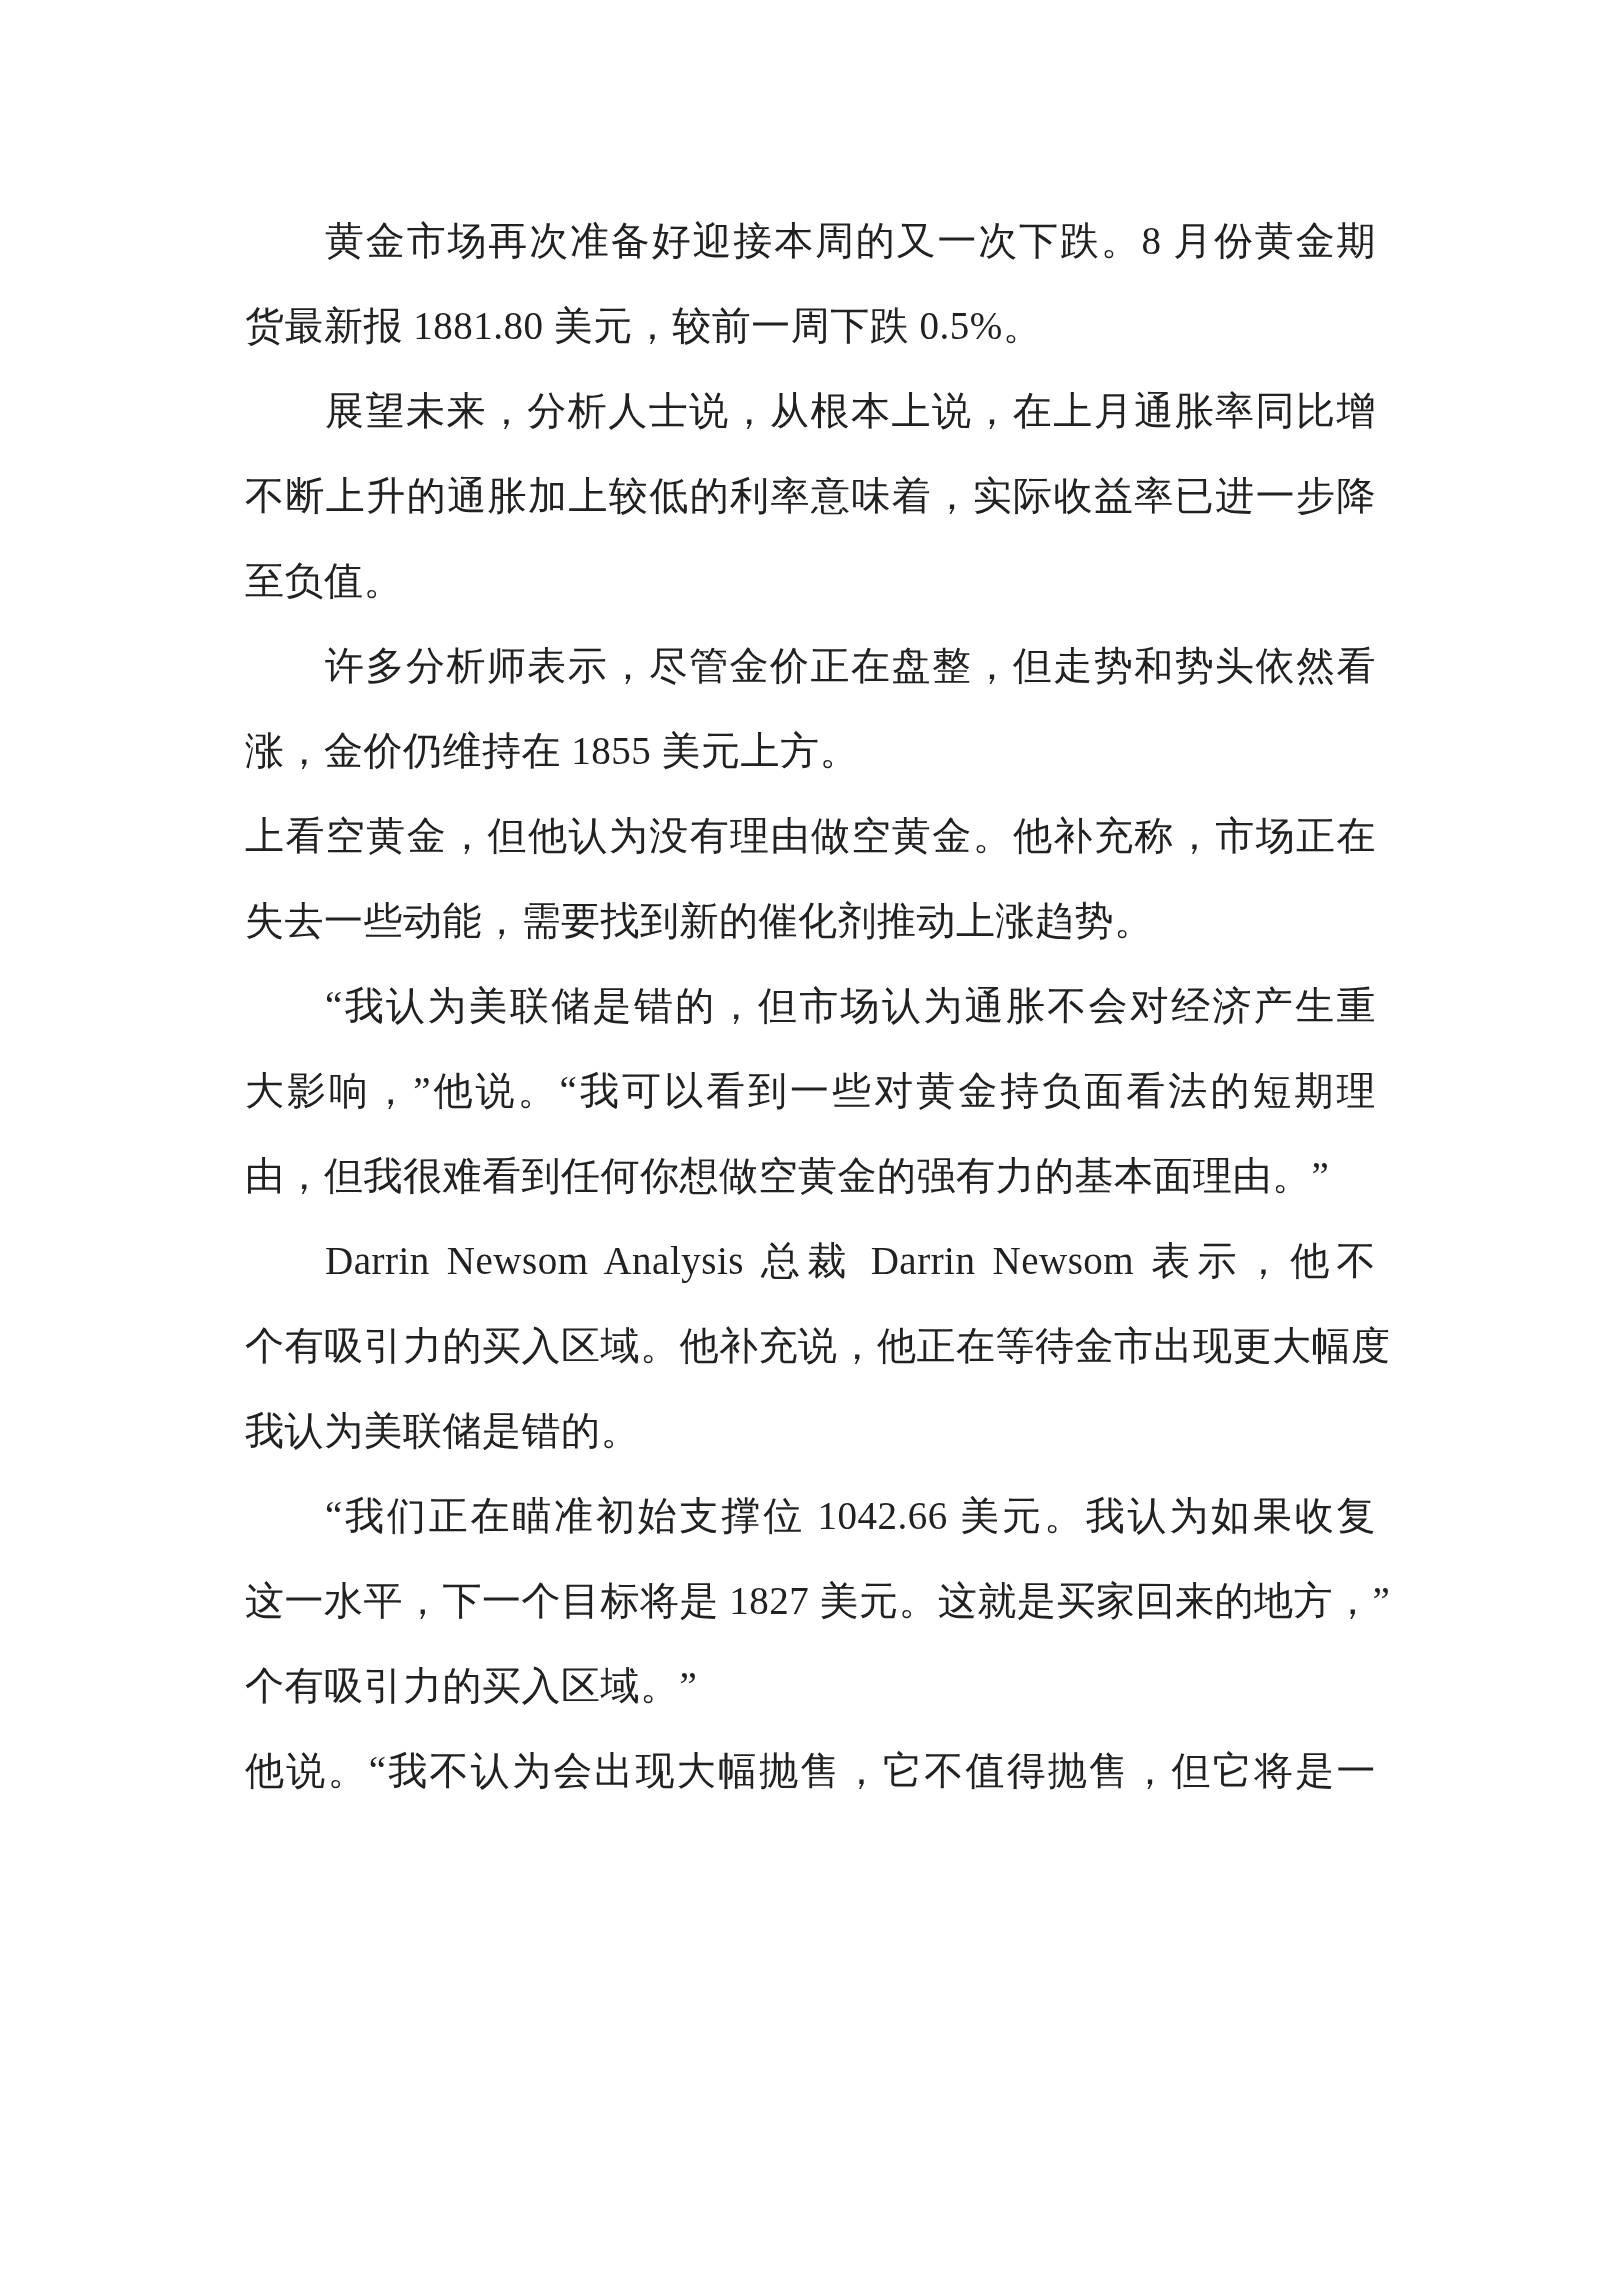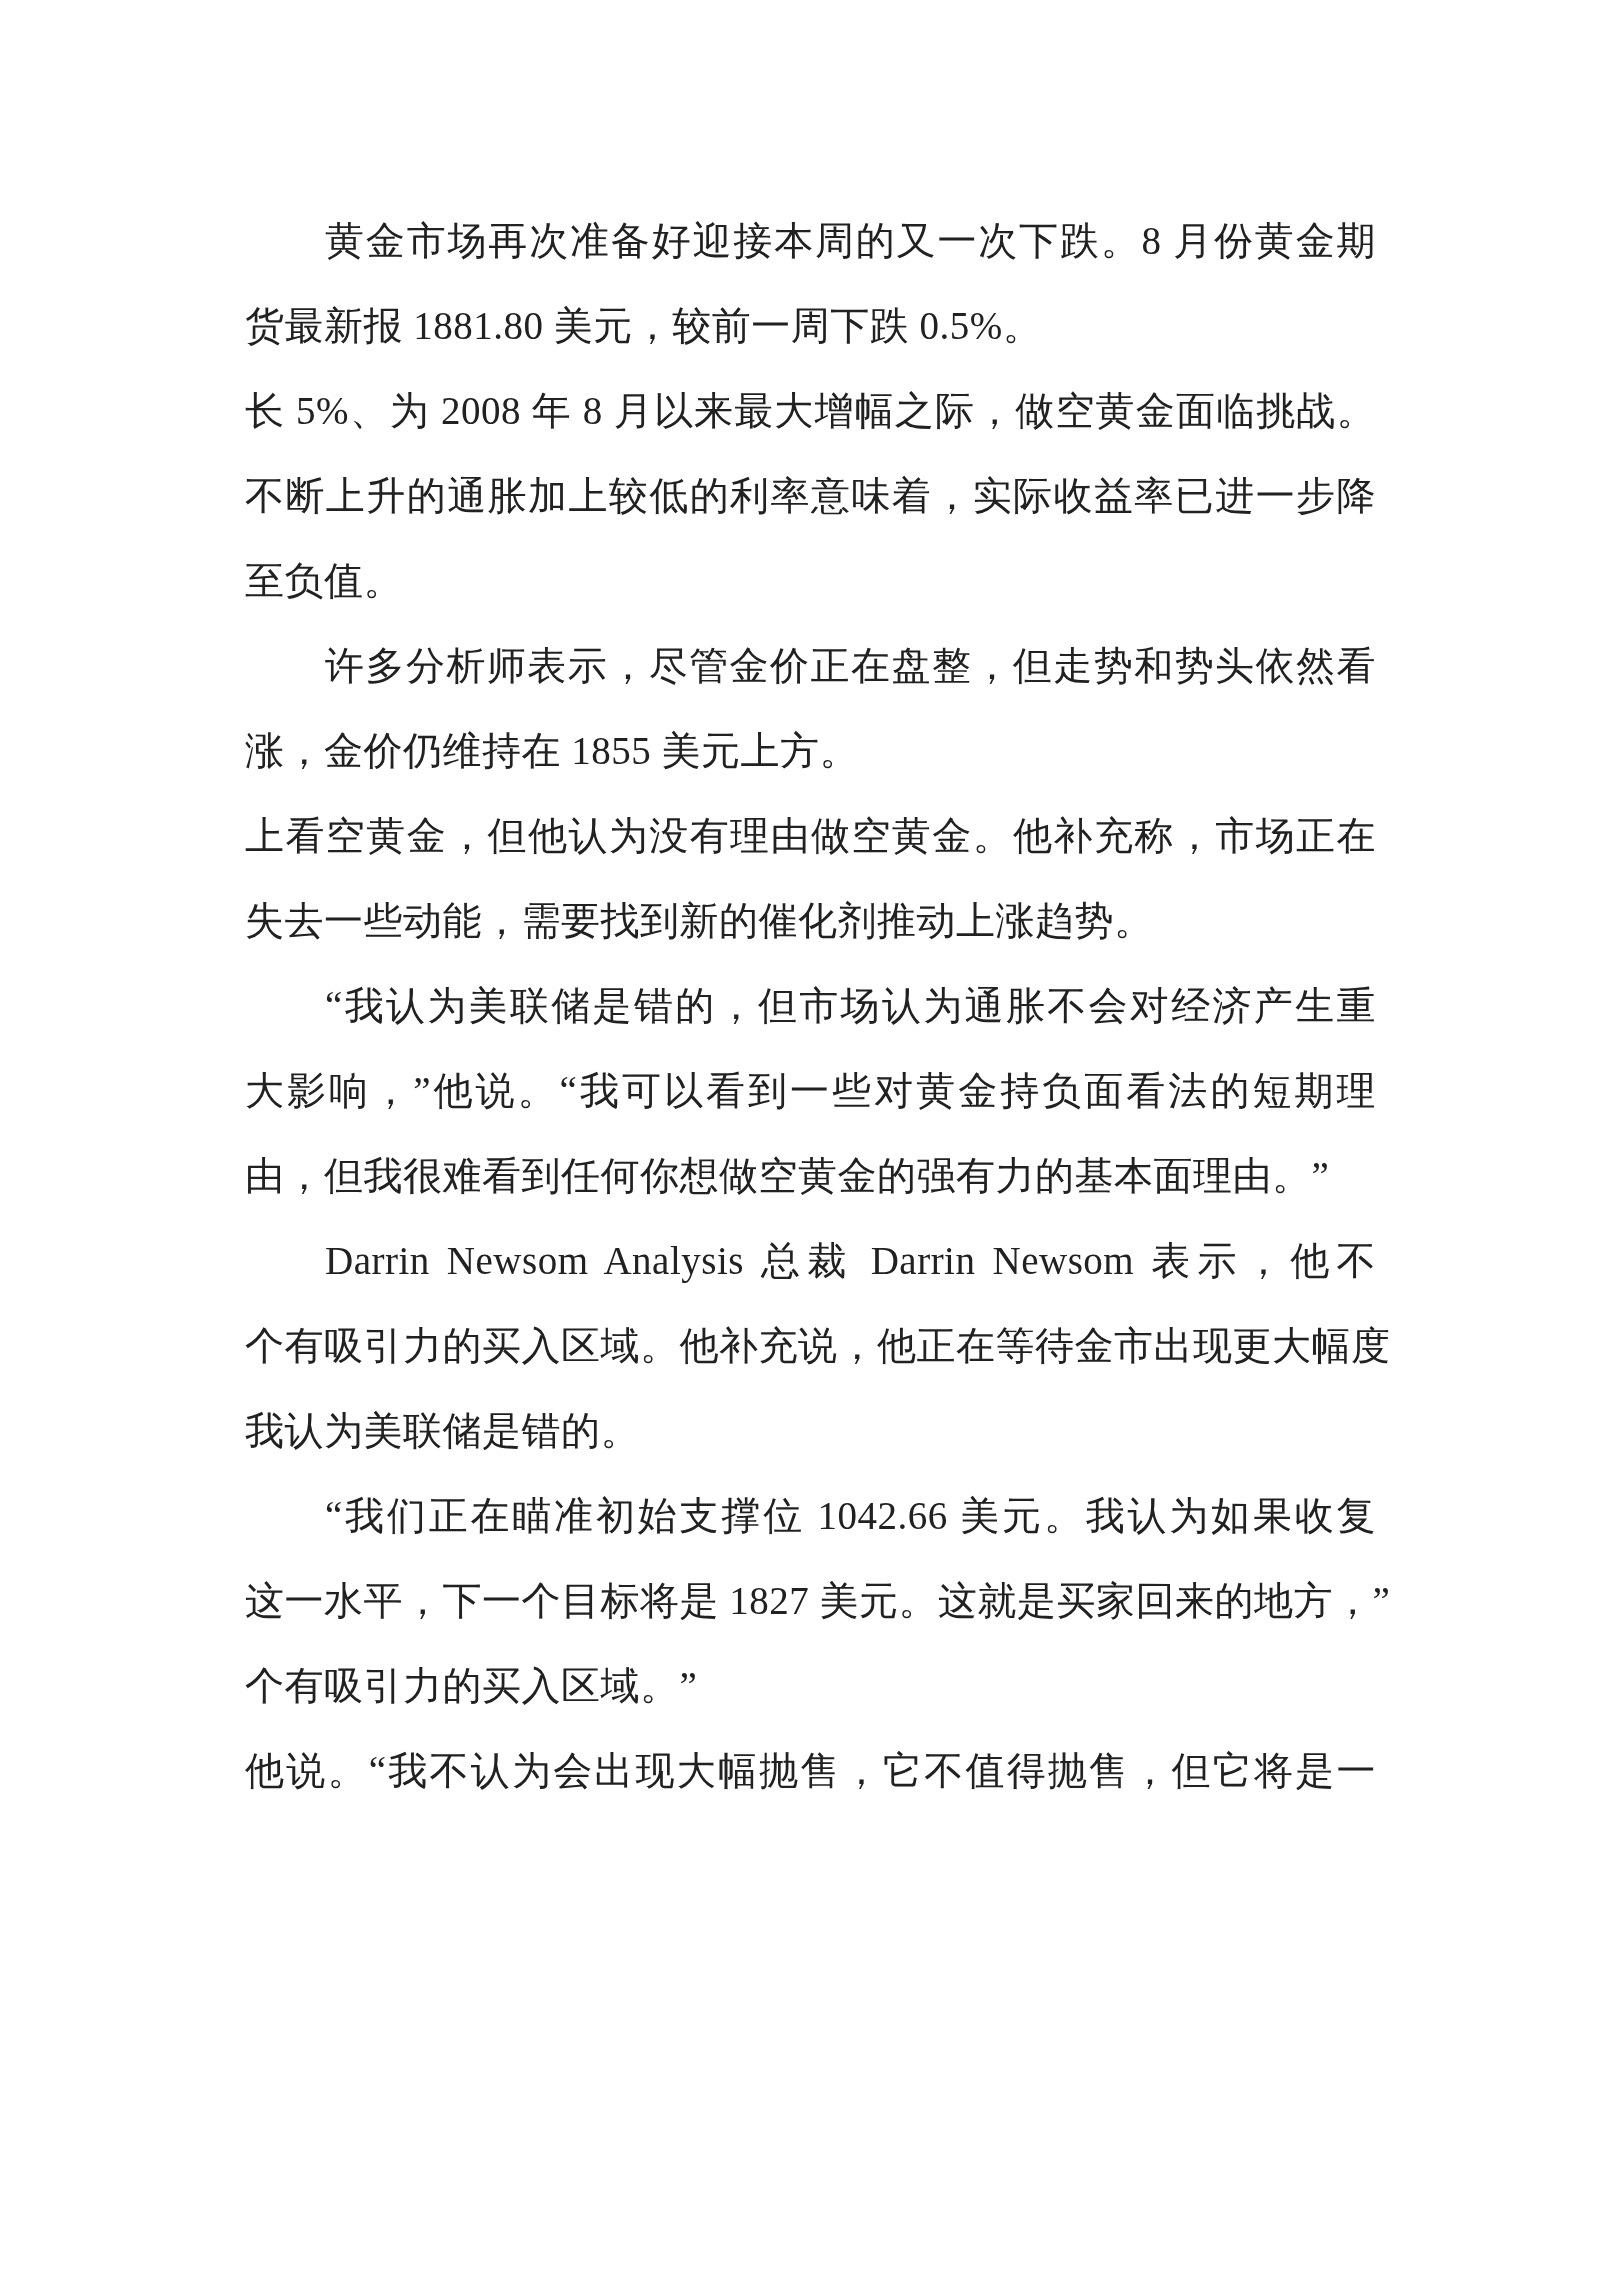--- a/index.html
+++ b/index.html
@@ -44,21 +44,21 @@
     text-indent: 80px;
   }
 </style>
 </head>
 <body style="background: rgb(255, 255, 255);">
 
 <div class="page">
   <div class="doc-body" id="doc-body" style="color: rgb(33, 33, 33);">
       <div class="line indent">黄金市场再次准备好迎接本周的又一次下跌。8 月份黄金期</div>
       <div class="line para-end">货最新报 1881.80 美元，较前一周下跌 0.5%。</div>
-      <div class="line">长 5%、为 2008 年 8 月以来最大增幅之际，做空黄金面临挑战。</div>
+      <div class="line indent">展望未来，分析人士说，从根本上说，在上月通胀率同比增</div>
       <div class="line">不断上升的通胀加上较低的利率意味着，实际收益率已进一步降</div>
       <div class="line para-end">至负值。</div>
       <div class="line indent">许多分析师表示，尽管金价正在盘整，但走势和势头依然看</div>
       <div class="line para-end">涨，金价仍维持在 1855 美元上方。</div>
       <div class="line">上看空黄金，但他认为没有理由做空黄金。他补充称，市场正在</div>
       <div class="line para-end">失去一些动能，需要找到新的催化剂推动上涨趋势。</div>
       <div class="line indent">“我认为美联储是错的，但市场认为通胀不会对经济产生重</div>
       <div class="line">大影响，”他说。“我可以看到一些对黄金持负面看法的短期理</div>
       <div class="line para-end">由，但我很难看到任何你想做空黄金的强有力的基本面理由。”</div>
       <div class="line indent">Darrin Newsom Analysis 总裁 Darrin Newsom 表示，他不</div>

